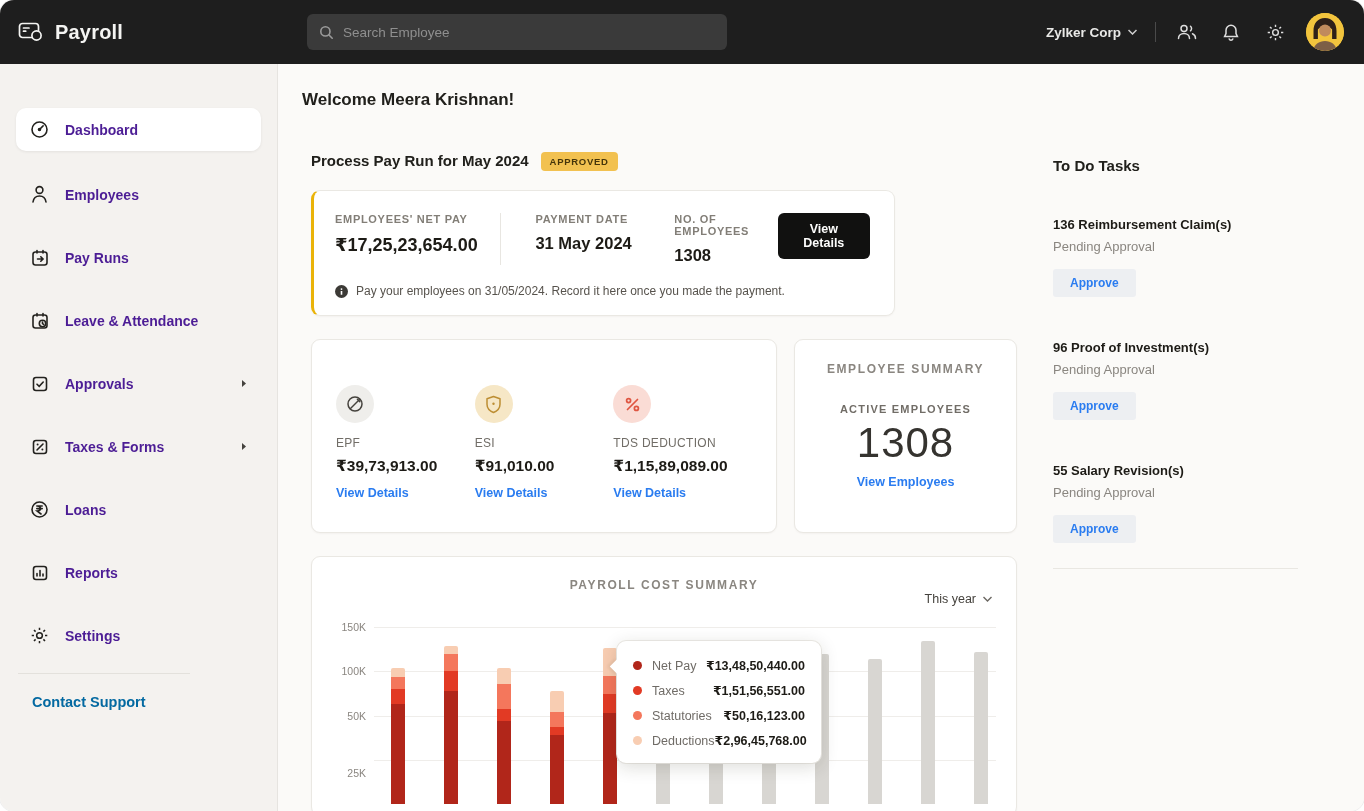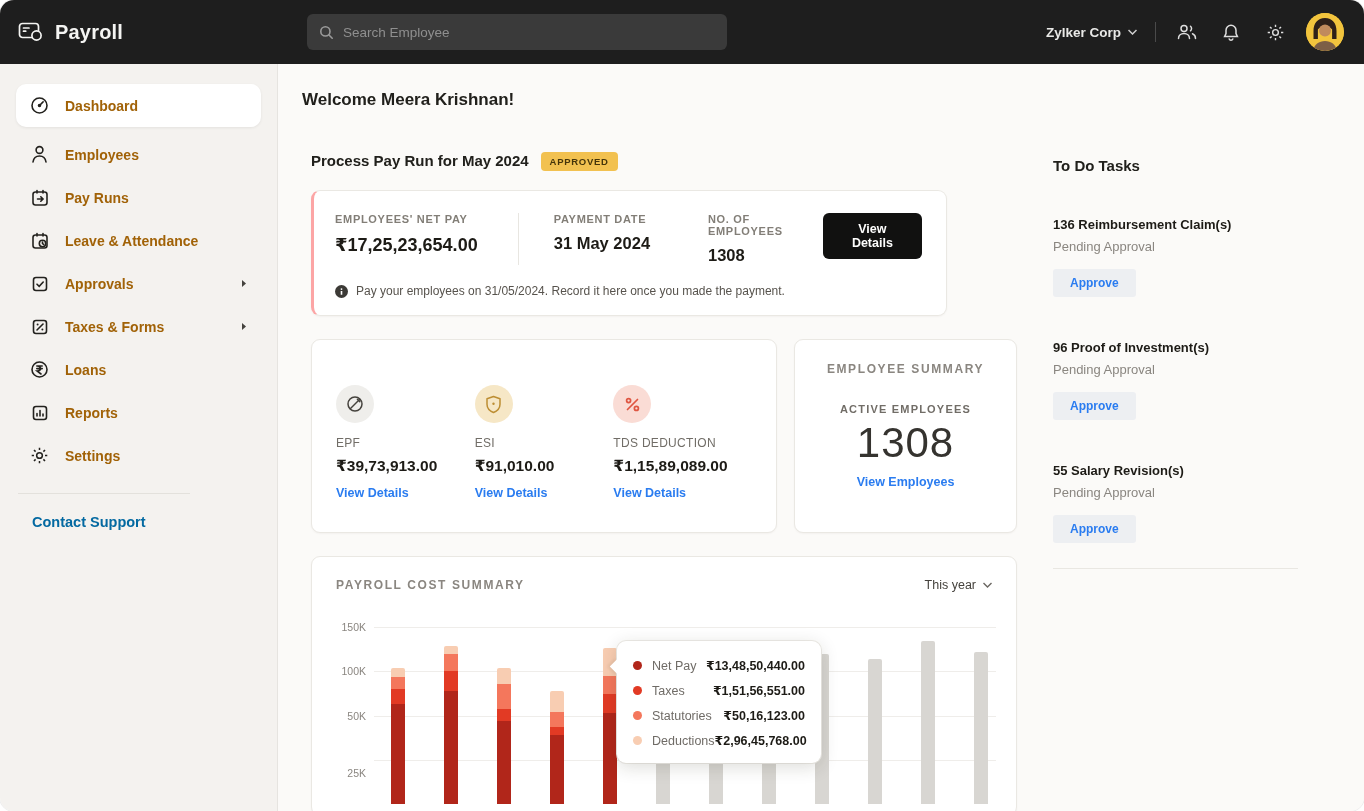--- a/index.html
+++ b/index.html
@@ -18,39 +18,39 @@
   .vdiv { width:1px; height:20px; background:#4a4a4a; }
   .tb-icon { display:flex; align-items:center; justify-content:center; width:26px; height:26px; cursor:pointer; }
   .avatar { width:38px; height:38px; border-radius:50%; overflow:hidden; background:#f2c43d; cursor:pointer; flex:0 0 auto; }
 
   
   .body-row { display:flex; height:747px; }
   .sidebar { width:278px; background:#f4f2ef; border-right:1px solid #e6e4e0; padding:20px 16px 0; flex:0 0 auto; }
   .main { flex:1; background:#fbfaf8; padding:26px 0 0 24px; overflow:hidden; }
 
   
-  .nav-item { display:flex; align-items:center; gap:16px; padding:10px 14px; border-radius:10px; color:#a16207; font-size:14px; font-weight:700; cursor:pointer; margin-bottom:4px; }
+  .nav-item { display:flex; align-items:center; gap:16px; padding:10px 14px; border-radius:10px; color:#4c1d95; font-size:14px; font-weight:700; cursor:pointer; margin-bottom:4px;margin-top:24px; }
   .nav-item.active { background:#ffffff; box-shadow:0 1px 3px rgba(0,0,0,.07); padding:12px 14px; margin-bottom:8px; }
   .nav-item .nicon { width:19px; height:19px; display:flex; align-items:center; justify-content:center; flex:0 0 auto; }
   .nav-item .chev { margin-left:auto; color:#44423e; }
   .side-divider { height:1px; background:#e3e1dc; margin:18px 2px 0; width:172px; }
   .contact { margin-top:20px; color:#0369a1; font-size:14.5px; font-weight:700; padding-left:2px; cursor:pointer;margin-left:14px; }
 
   
   .welcome { font-size:17px; font-weight:700; color:#21201c; }
   .content-row { display:flex; margin-top:42px; }
   .left-col { width:715px; flex:0 0 auto; }
   .section-head { display:flex; align-items:flex-start; gap:12px; margin-left:9px; margin-bottom:19px; }
   .section-title { font-size:15px; font-weight:700; color:#21201c; }
   .badge { background:#f2c150; color:#46350a; font-size:9.5px; font-weight:700; letter-spacing:.7px; padding:4px 9px; border-radius:4px; }
 
   .card { background:#fff; border:1px solid #eae8e3; border-radius:9px; box-shadow:0 1px 2px rgba(40,35,20,.04); }
 
   
-  .payrun { margin-left:9px; width:636px; height:126px; border-left:3px solid #fca5a5; padding:22px 24px 0 21px; position:relative; }
+  .payrun { margin-left:9px; width:584px; height:126px; border-left:3px solid #eab308; padding:22px 24px 0 21px; position:relative; }
   .payrun-stats { display:flex; align-items:flex-start; }
   .stat .slabel { font-size:11px; font-weight:700; letter-spacing:.7px; color:#827e77; }
   .stat .svalue { margin-top:9px; font-size:18px; font-weight:700; color:#1d1b16; }
   .stat.sm .svalue { font-size:16.5px; }
   .stat1 { width:192px; }
   .stat-div { width:1px; background:#e8e6e1; height:52px; margin-right:35px; }
   .stat2 { width:162px; }
   .view-details-btn { margin-left:auto; background:#111110; color:#fdfdfc; border:none; border-radius:6px; font-size:12.5px; font-weight:700; padding:9px 15px; cursor:pointer; font-family:inherit; }
   .payrun-note { display:flex; align-items:center; gap:8px; margin-top:19px; font-size:12px; color:#57534d; }
 
@@ -349,21 +349,21 @@
 
             <div class="card employee-card">
               <div class="card-title">EMPLOYEE SUMMARY</div>
               <div class="emp-label">ACTIVE EMPLOYEES</div>
               <div class="emp-value">1308</div>
               <span class="blue-link">View Employees</span>
             </div>
           </div>
 
           <div class="card chart-card">
-            <div class="card-head" style="position:relative;z-index:3;">
+            <div class="card-head" style="position:relative;z-index:3;flex-direction:column;">
               <span class="card-title">PAYROLL COST SUMMARY</span>
               <span class="filter">
                 <span>This year</span>
                 <svg width="9" height="6" viewBox="0 0 9 6">
                     <path d="M0.5 1l4 4 4-4" fill="none" stroke="#6b6762" stroke-width="1.4"></path>
                   </svg>
               </span>
             </div>
             <div class="chart-plot">
               <div class="gridline" style="top:70px"></div>

